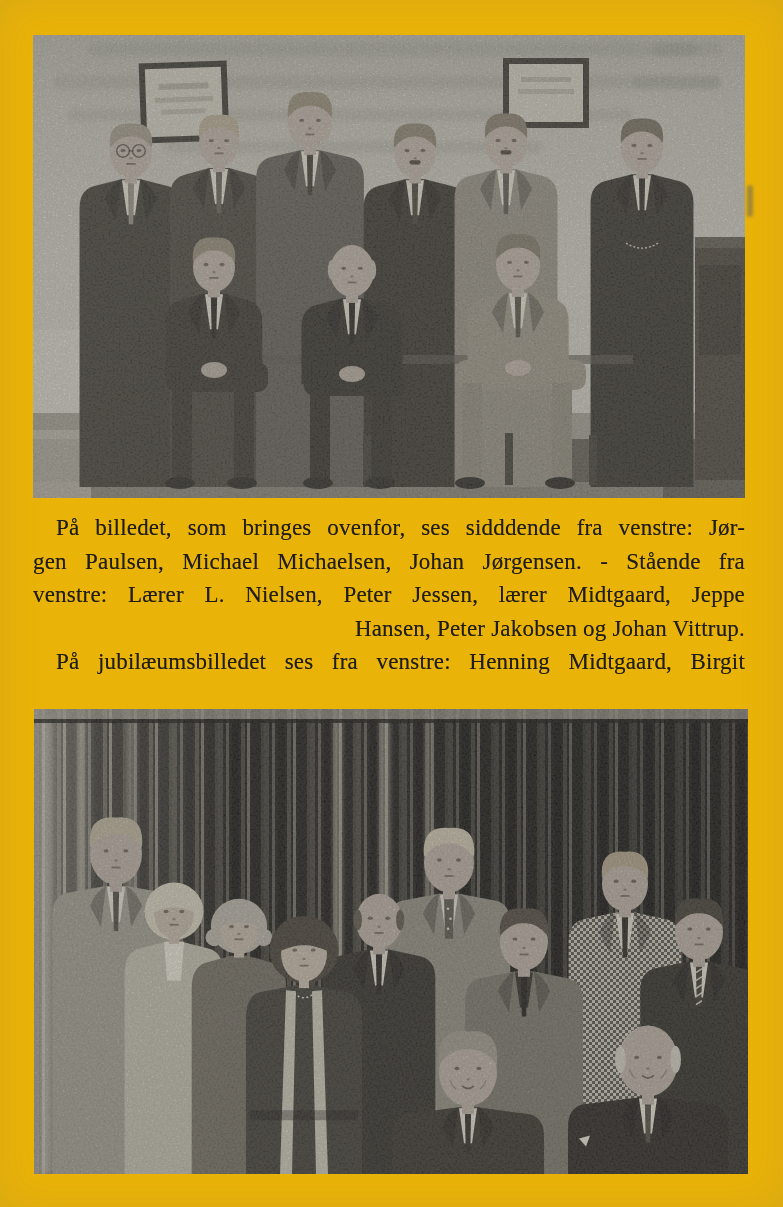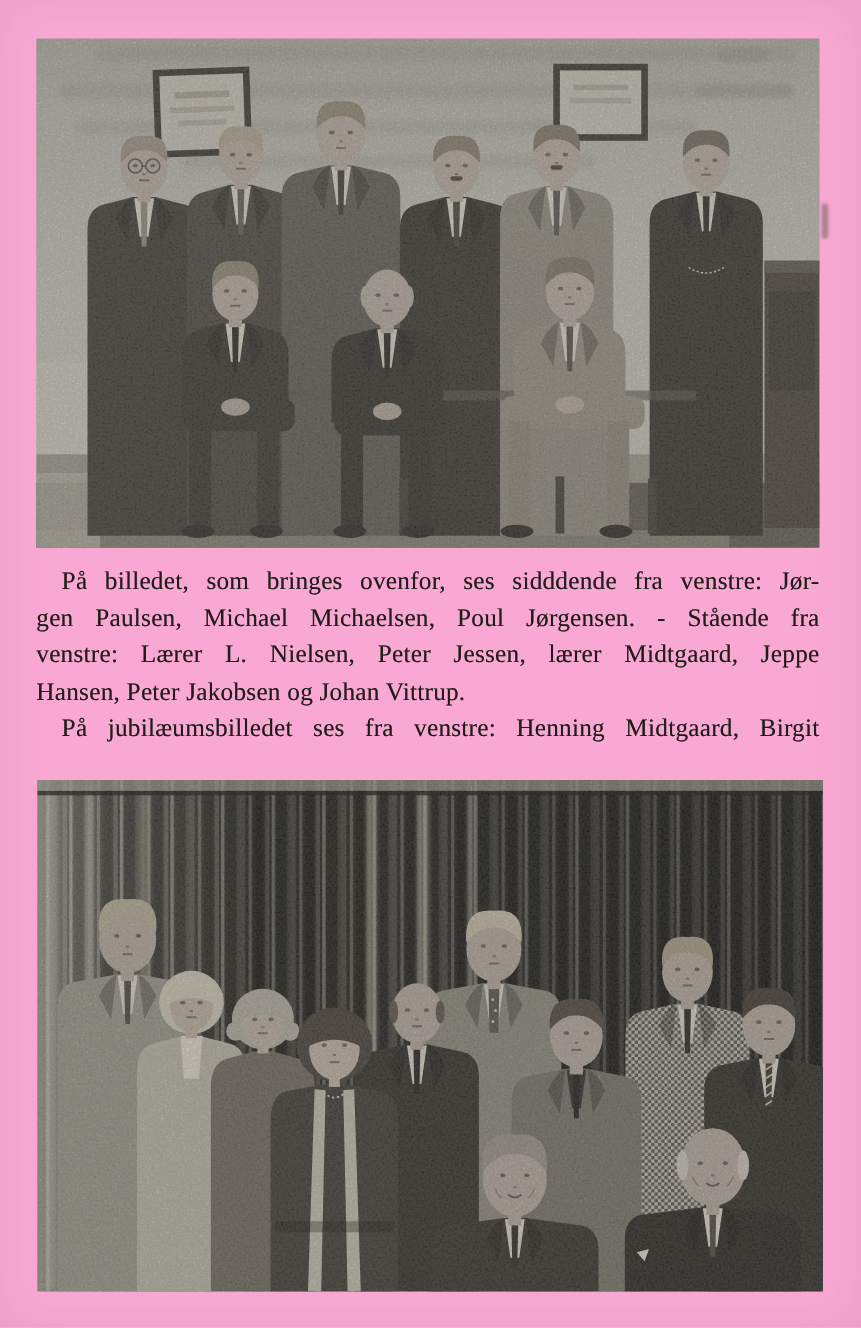--- a/index.html
+++ b/index.html
@@ -1,34 +1,34 @@
 <!DOCTYPE html>
 <html><head>
 <meta charset="utf-8">
 <style>
   html,body{margin:0;padding:0;}
   body{background:#d8d5cc;}
   .page{
     position:relative;
     width:783px;height:1207px;
-    background:#f9a8d4;
+    background:#eab308;
     overflow:hidden;
     box-shadow:inset 0 0 45px rgba(110,105,90,0.14);
     font-family:"Liberation Serif","DejaVu Serif",serif;
   }
   figure.photo{margin:0;position:absolute;line-height:0;}
   .photo1{left:33px;top:35px;width:712px;height:463px;}
   .photo2{left:34px;top:709px;width:714px;height:463px;}
   .caption{
     position:absolute;left:33px;top:511px;width:712px;
     font-size:23px;line-height:33.6px;color:#1f1d19;
     letter-spacing:0.2px;
     text-shadow:0 0 0.5px rgba(31,29,25,0.55);
   }
-  .cl{width:712px;}
+  .cl{width:712px;text-align:right;}
   .just{text-align:justify;text-align-last:justify;}
   .ind{text-indent:23px;}
   .artifact{
     position:absolute;left:747px;top:185px;width:6px;height:32px;
     background:#6b675c;border-radius:3px;filter:blur(1.5px);opacity:0.55;
   }
 </style>
 </head>
 <body>
 
@@ -257,21 +257,21 @@
           </g>
         </g>
 
       <rect width="712" height="463" filter="url(#gA1)" opacity="0.26"></rect>
       <rect width="712" height="463" filter="url(#gB1)" opacity="0.18"></rect>
     </svg>
   </figure>
 
   <div class="caption">
     <div class="cl just ind">På billedet, som bringes ovenfor, ses sidddende fra venstre: Jør-</div>
-    <div class="cl just">gen Paulsen, Michael Michaelsen, Poul Jørgensen. - Stående fra</div>
+    <div class="cl just">gen Paulsen, Michael Michaelsen, Johan Jørgensen. - Stående fra</div>
     <div class="cl just">venstre: Lærer L. Nielsen, Peter Jessen, lærer Midtgaard, Jeppe</div>
     <div class="cl">Hansen, Peter Jakobsen og Johan Vittrup.</div>
     <div class="cl just ind">På jubilæumsbilledet ses fra venstre: Henning Midtgaard, Birgit</div>
   </div>
 
   <figure class="photo photo2" aria-label="Black-and-white jubilee group photo: nine people standing in front of a vertically striped curtain with two older men in front">
     <svg viewBox="0 0 714 465" width="714" height="465">
       <defs>
         <pattern id="curt" width="46" height="465" patternUnits="userSpaceOnUse">
           <rect width="46" height="465" fill="#262420"></rect>

